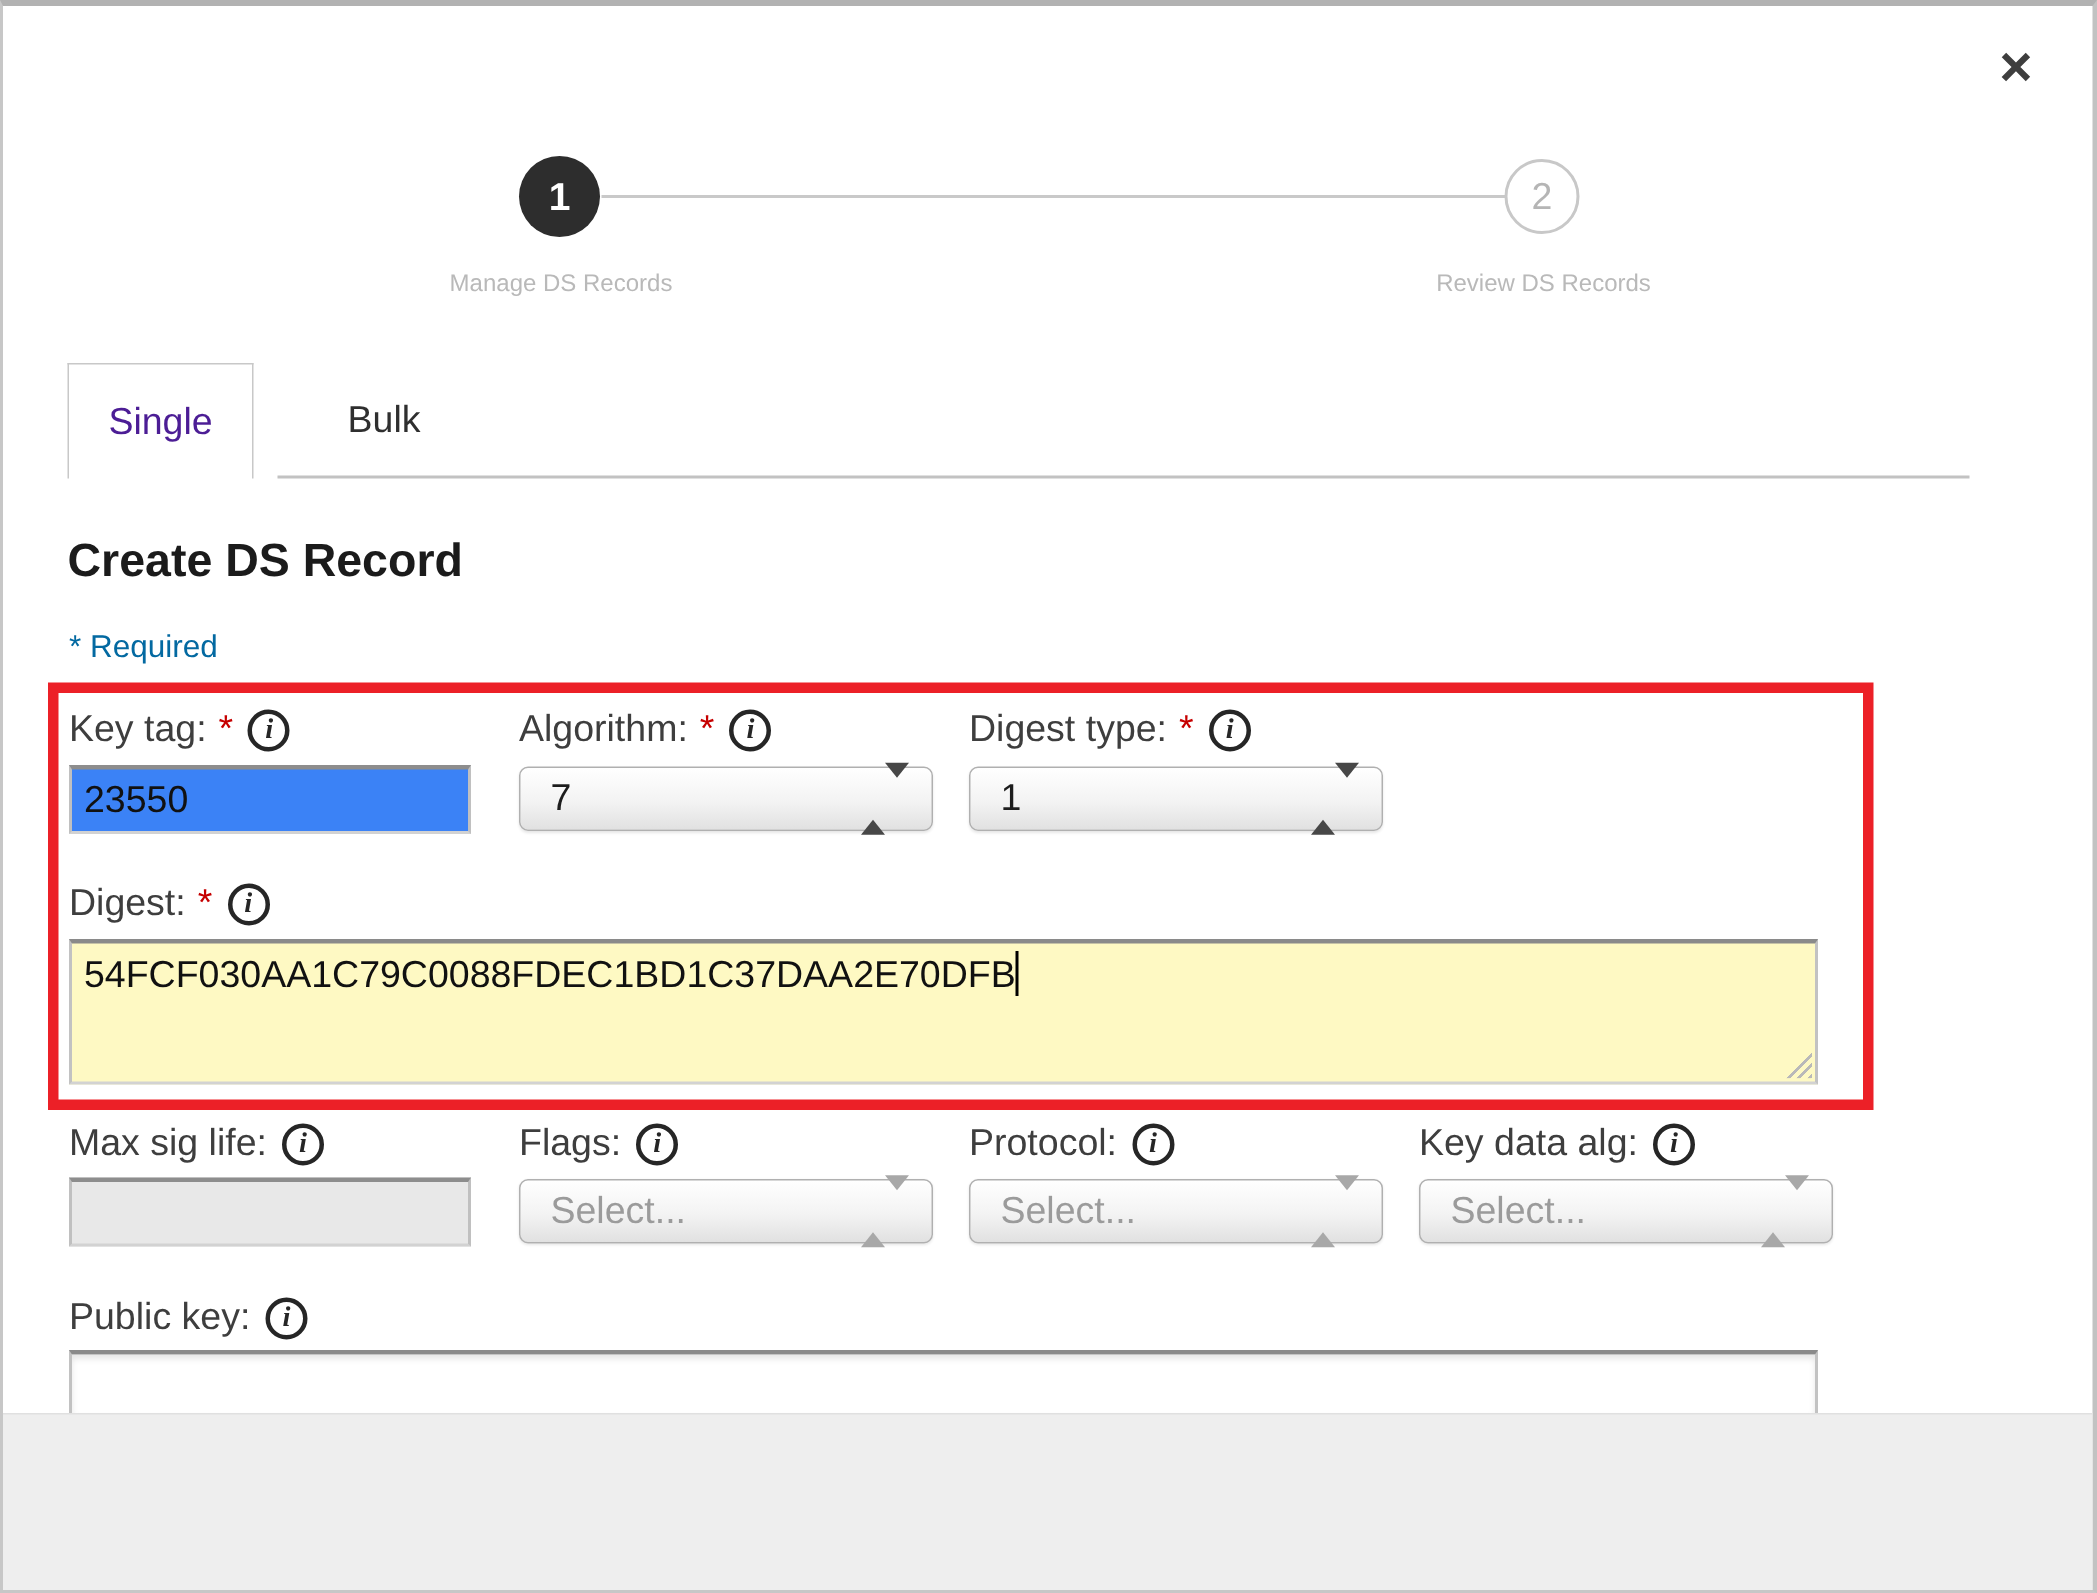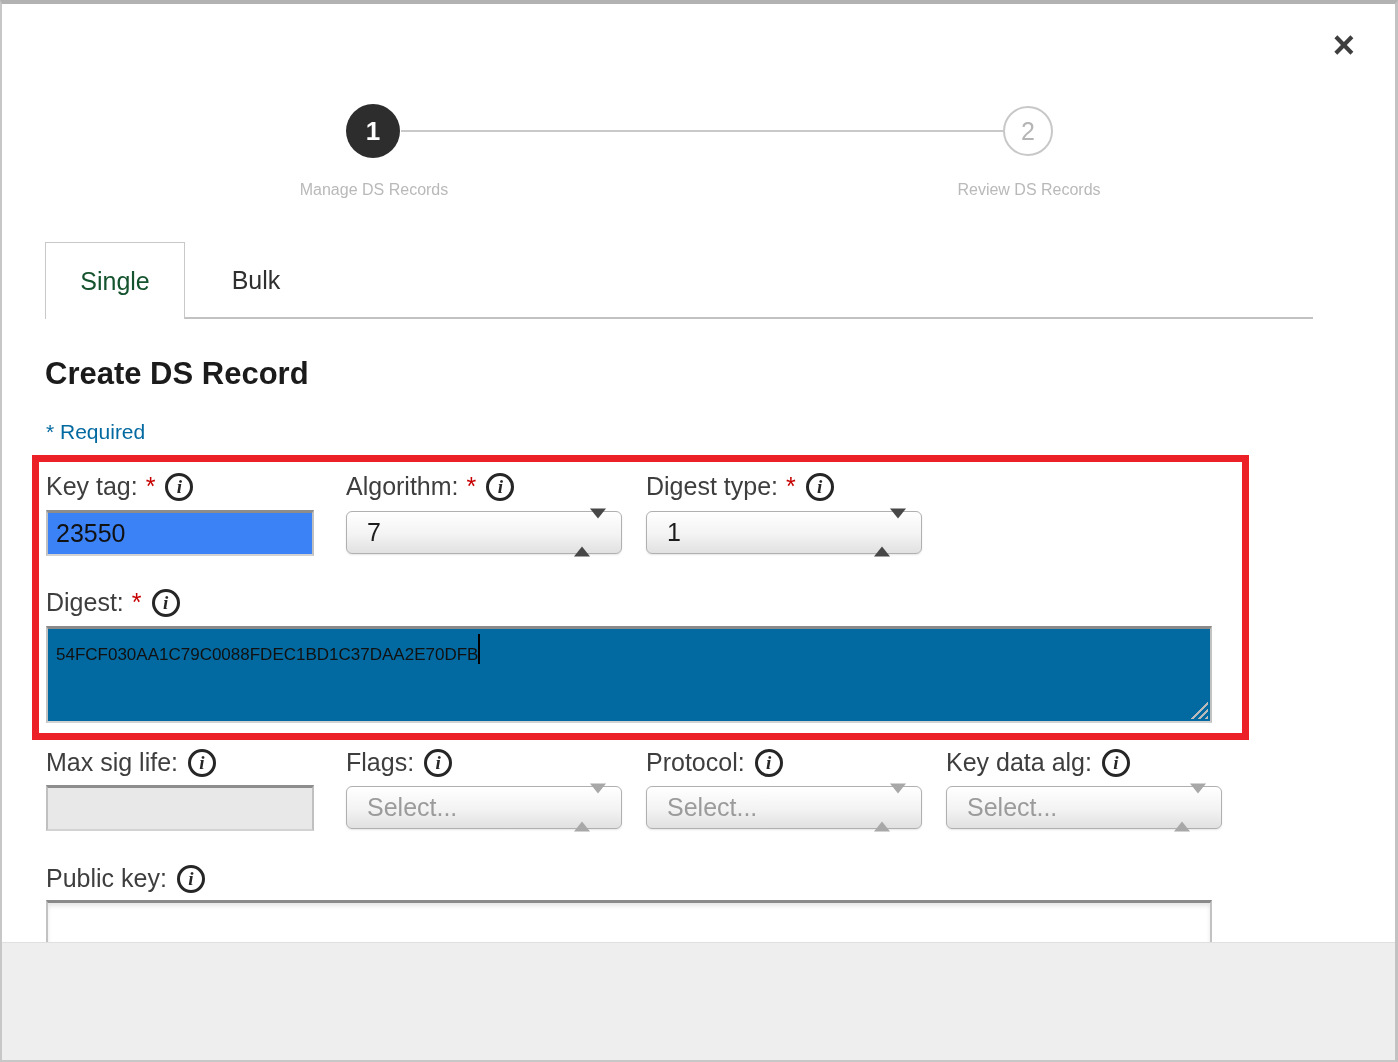--- a/index.html
+++ b/index.html
@@ -18,21 +18,21 @@
   
   .step-circle { position:absolute; border-radius:50%; display:flex; align-items:center; justify-content:center; }
   .step-1 { left:344px; top:100px; width:54px; height:54px; background:#2d2d2d; color:#fff; font-size:26px; font-weight:700; }
   .step-2 { left:1001px; top:102px; width:50px; height:50px; background:#fff; border:2px solid #c8c8c8; color:#b5b5b5; font-size:25px; }
   .step-line { position:absolute; left:399px; top:126px; width:603px; height:2px; background:#c9c9c9; }
   .step-label { position:absolute; width:340px; text-align:center; top:177px; font-size:16px; color:#b9b9b9; }
   .step-label.l1 { left:202px; }
   .step-label.l2 { left:857px; }
   
   .tab { position:absolute; top:238px; height:77px; display:flex; align-items:center; justify-content:center; font-size:25px; cursor:pointer; background:#fff; }
-  .tab-single { left:43px; width:140px; border:1px solid #c8c8c8; border-bottom:none; color:#14532d; z-index:2; }
+  .tab-single { left:43px; width:124px; border:1px solid #c8c8c8; border-bottom:none; color:#4c1d95; z-index:2; }
   .tab-bulk { left:184px; width:140px; color:#2f2f2f; }
   .tab-underline { position:absolute; left:183px; top:313px; width:1128px; height:2px; background:#c2c2c2; }
   
   .page-title { position:absolute; left:43px; top:352px; font-size:31px; font-weight:700; color:#1b1b1b; }
   .required-note { position:absolute; left:44px; top:416px; font-size:21px; color:#0369a1; }
   
   .annotation-box { position:absolute; left:30px; top:451px; width:1217px; height:285px; border:7px solid #ec2027; z-index:10; pointer-events:none; }
   
   .field-label { position:absolute; display:flex; align-items:center; font-size:25px; color:#3e3e3e; }
   .field-label .txt { white-space:pre; }
@@ -55,23 +55,23 @@
     box-shadow:0 1px 2px rgba(0,0,0,0.10); cursor:pointer;
     display:flex; align-items:center; font-size:25px; color:#1d1d1d; padding-left:20px;
   }
   .mac-select.placeholder { color:#9b9b9b; }
   .sel-arrows { position:absolute; right:15px; top:50%; transform:translateY(-50%); }
   .sel-arrows .up { width:0; height:0; border-left:8px solid transparent; border-right:8px solid transparent; border-bottom:10px solid #474747; margin-bottom:5px; }
   .sel-arrows .dn { width:0; height:0; border-left:8px solid transparent; border-right:8px solid transparent; border-top:10px solid #474747; }
   .sel-arrows.muted .up { border-bottom-color:#a8a8a8; }
   .sel-arrows.muted .dn { border-top-color:#a8a8a8; }
   .textarea-box {
-    position:absolute; background:#0369a1;
+    position:absolute; background:#fef9c3;
     border:2px solid #c2c2c2; border-top:3px solid #8a8a8a; border-bottom-color:#d2d2d2;
-    font-size:17px; color:#111; padding:5px 8px; overflow:hidden;
+    font-size:25px; color:#111; padding:5px 8px; overflow:hidden;
   }
   .caret { display:inline-block; width:2px; height:30px; background:#000; vertical-align:text-bottom; }
   .resize-grip {
     position:absolute; right:2px; bottom:2px; width:18px; height:18px;
     background:repeating-linear-gradient(135deg, transparent 0 3px, #b9b9b9 3px 5px);
     clip-path:polygon(100% 0, 100% 100%, 0 100%);
   }
   .pubkey-stub {
     position:absolute; left:44px; top:896px; width:1166px; height:42px; background:#fff;
     border:2px solid #c2c2c2; border-top:3px solid #8a8a8a; border-bottom:none;

